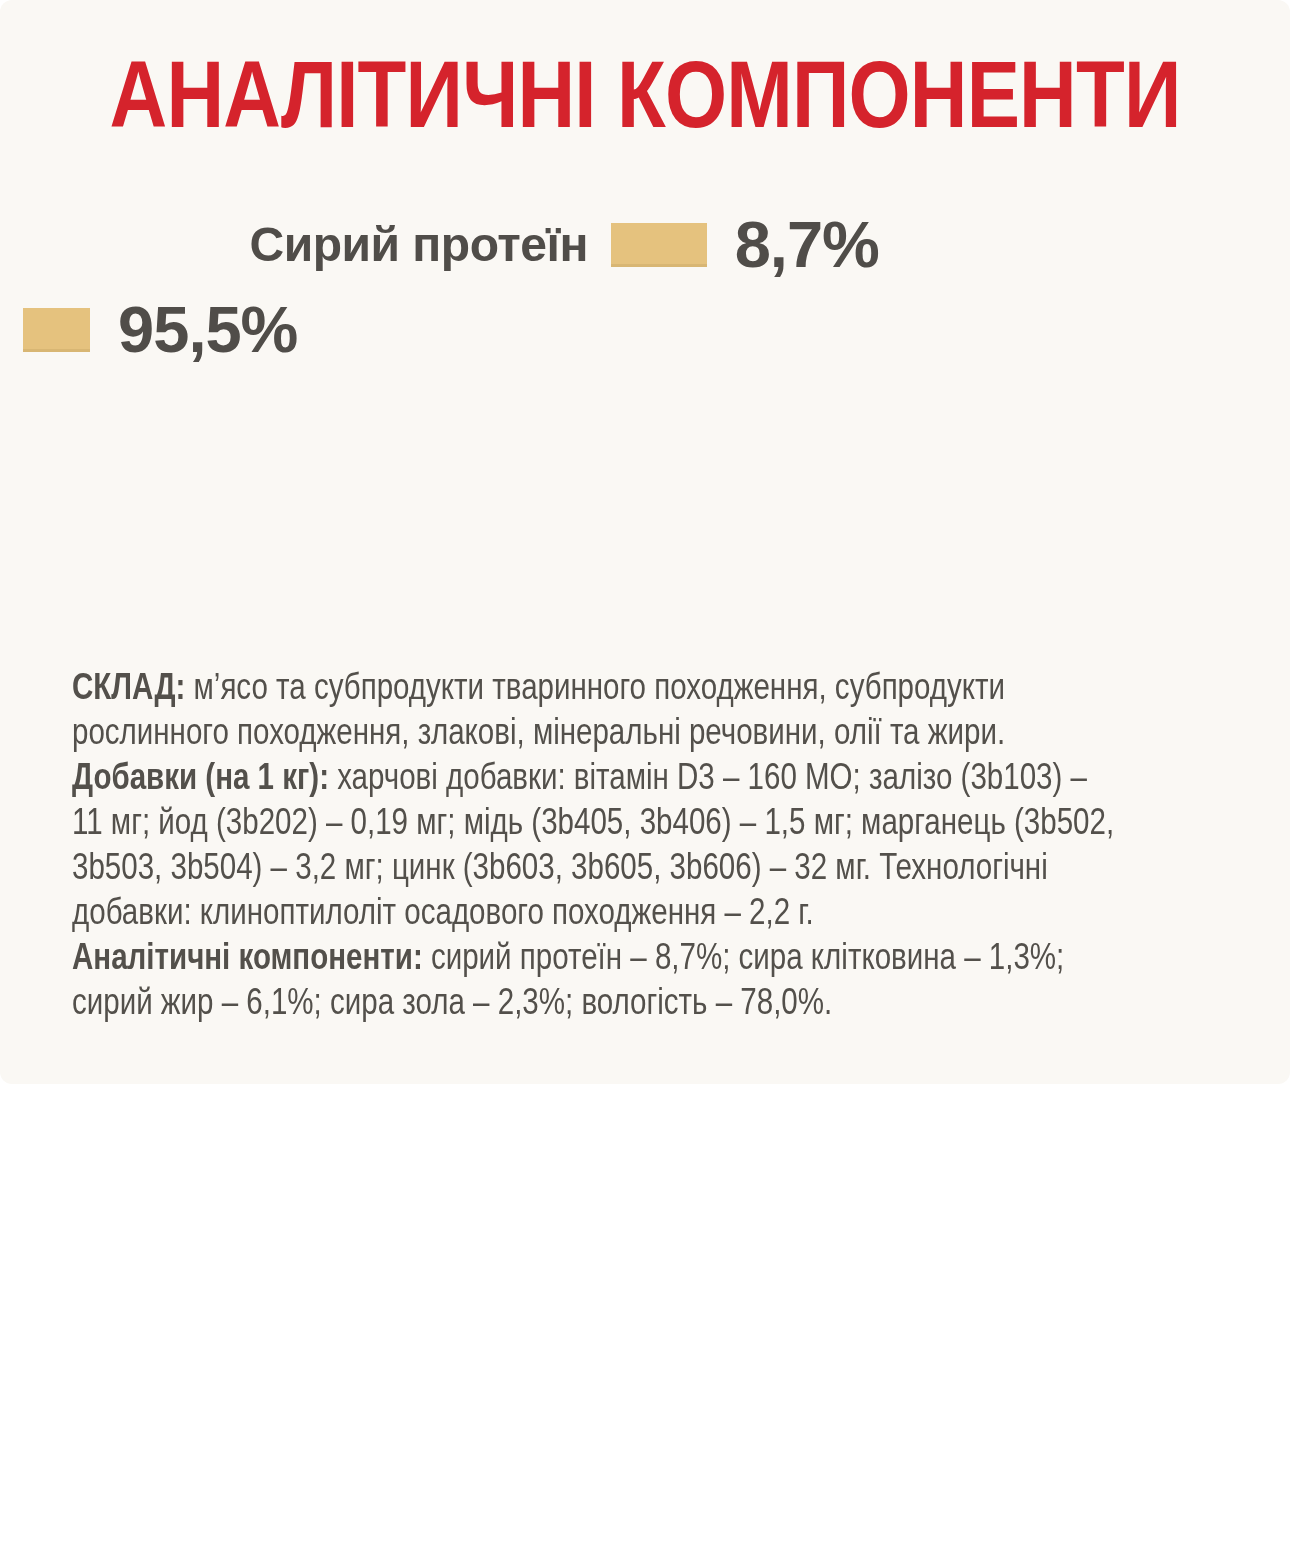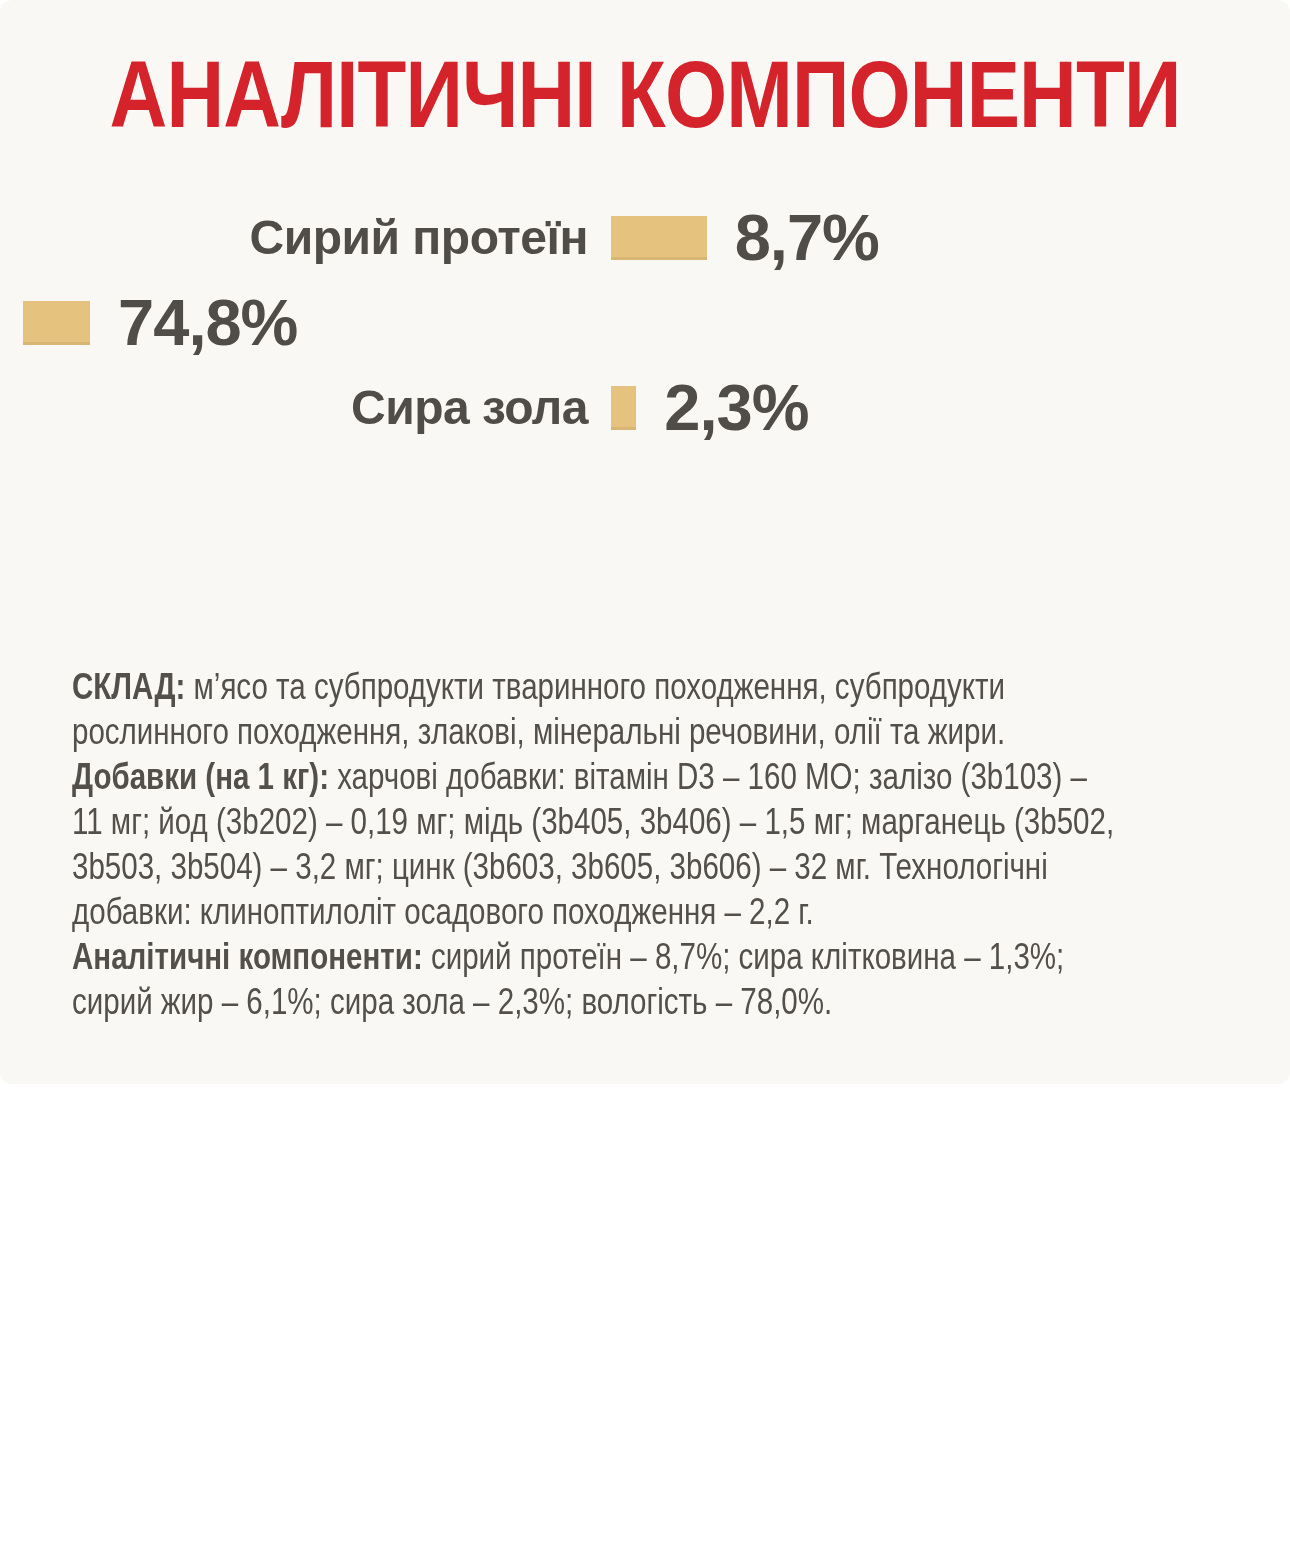--- a/index.html
+++ b/index.html
@@ -28,21 +28,21 @@
     position:absolute;top:48px;left:0;width:1290px;
     text-align:center;
     font-size:94px;line-height:94px;font-weight:700;
     letter-spacing:-1px;
     color:var(--title-red);
     transform:scaleX(0.85);
     transform-origin:50% 50%;
     white-space:nowrap;
   }
   
-  .chart{position:absolute;top:195px;left:0;width:1290px;}
+  .chart{position:absolute;top:202px;left:0;width:1290px;}
   .crow{display:flex;align-items:center;height:85px;}
   .crow .label{
     width:588px;text-align:right;
     font-size:48px;font-weight:700;color:var(--label-gray);
     letter-spacing:-0.5px;white-space:nowrap;
   }
   .crow .bar{
     margin-left:23px;height:44px;
     background:var(--bar-fill);
     box-shadow:inset 0 -3px 0 rgba(110,80,20,0.10);
@@ -85,26 +85,21 @@
   <h1 class="title">АНАЛІТИЧНІ КОМПОНЕНТИ</h1>
 
   <div class="chart">
     <div class="crow">
       <div class="label">Сирий протеїн</div>
       <div class="bar" style="width: 95.7px;"></div>
       <div class="value">8,7%</div>
     </div>
     <div class="crow">
       <div class="bar" style="width: 67.1px;"></div>
-      <div class="value">74,8%</div>
-    </div>
-    <div class="crow">
-      <div class="label">Сира зола</div>
-      <div class="bar" style="width: 25.3px;"></div>
-      <div class="value">2,3%</div>
+      <div class="value">95,5%</div>
     </div>
   </div>
 
   <div class="composition">
     <div class="tline"><b>СКЛАД:</b><span> м’ясо та субпродукти тваринного походження, субпродукти</span></div>
     <div class="tline"><b></b><span>рослинного походження, злакові, мінеральні речовини, олії та жири.</span></div>
     <div class="tline"><b>Добавки (на 1 кг):</b><span> харчові добавки: вітамін D3 – 160 МО; залізо (3b103) –</span></div>
     <div class="tline"><b></b><span>11 мг; йод (3b202) – 0,19 мг; мідь (3b405, 3b406) – 1,5 мг; марганець (3b502,</span></div>
     <div class="tline"><b></b><span>3b503, 3b504) – 3,2 мг; цинк (3b603, 3b605, 3b606) – 32 мг. Технологічні</span></div>
     <div class="tline"><b></b><span>добавки: клиноптилоліт осадового походження – 2,2 г.</span></div>

